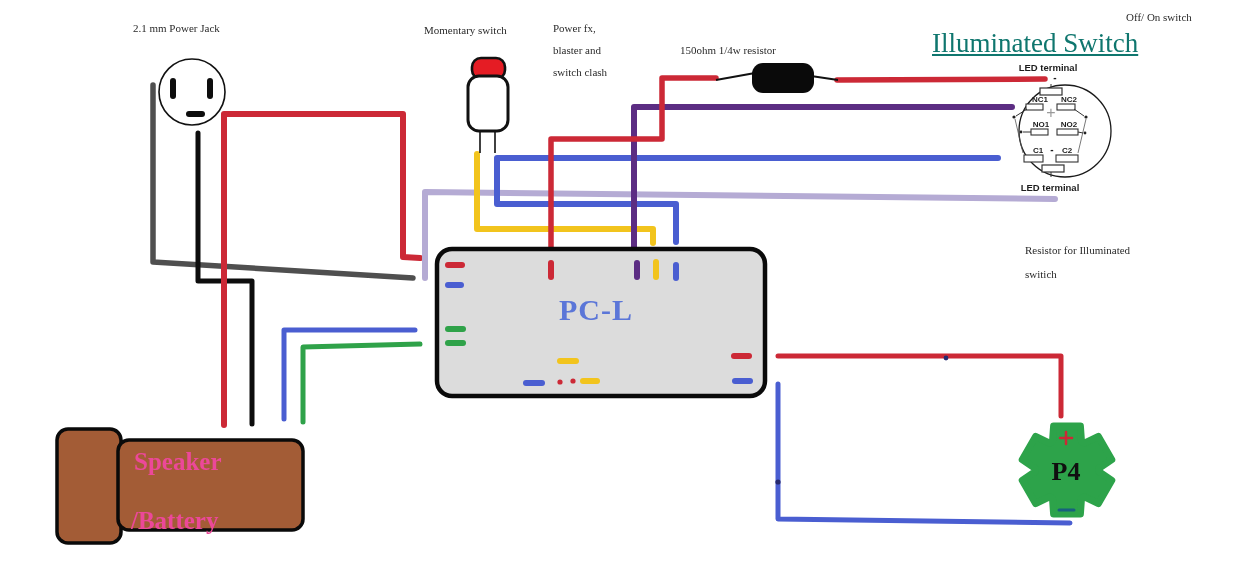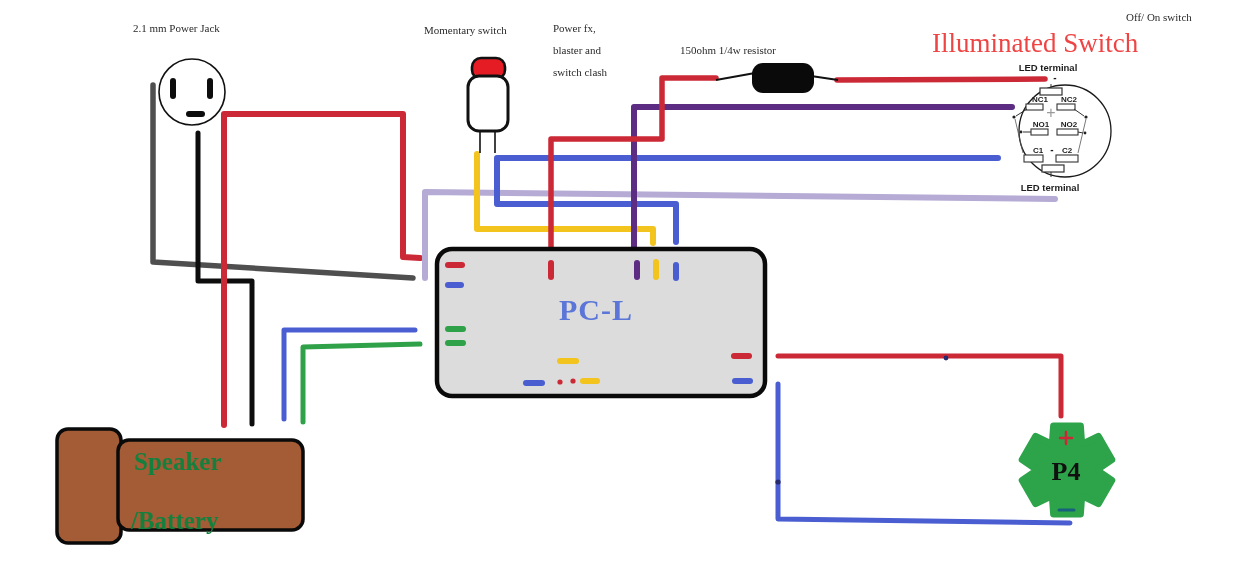--- a/index.html
+++ b/index.html
@@ -2,24 +2,24 @@
 <html><head>
 <meta charset="utf-8">
 <style>
   html,body{margin:0;padding:0;background:#ffffff;}
   .canvas{position:relative;width:1254px;height:587px;background:#ffffff;overflow:hidden;
           font-family:"Liberation Serif", serif;}
   svg{position:absolute;left:0;top:0;}
   .wire{fill:none;stroke-linecap:round;stroke-linejoin:round;}
   .lbl{position:absolute;color:#2a2a2a;white-space:nowrap;line-height:1.2;}
   .s17{font-size:11px;}
-  .s27{font-size:27px;color:#ef4444;}
+  .s27{font-size:27px;color:#0f766e;text-decoration:underline;}
   .multi div{margin-bottom:9px;}
   .note div{margin-bottom:11px;}
-  .speaker-text{position:absolute;color:#15803d;font-size:25px;font-weight:600;}
+  .speaker-text{position:absolute;color:#ec4899;font-size:25px;font-weight:600;}
   .tiny{font-family:"Liberation Sans", sans-serif;font-weight:bold;fill:#1c1c1c;}
 </style>
 </head>
 <body>
 
 <div class="canvas">
 
 <svg width="1254" height="587" viewBox="0 0 1254 587">
 
   <g>
@@ -142,17 +142,21 @@
     <div>blaster and</div>
     <div>switch clash</div>
   </div>
 
   <div class="lbl s17" style="left:680px;top:44px;">150ohm 1/4w resistor</div>
 
   <div class="lbl s27" style="left:932px;top:27px;">Illuminated Switch</div>
 
   <div class="lbl s17" style="left:1126px;top:11px;">Off/ On switch</div>
 
+  <div class="lbl s17 note" style="left:1025px;top:244px;">
+    <div>Resistor for Illuminated</div>
+    <div>switich</div>
+  </div>
 
   <div class="speaker-text" style="left:134px;top:448px;">Speaker</div>
   <div class="speaker-text" style="left:131px;top:507px;">/Battery</div>
 
 </div>
 
 </body></html>

